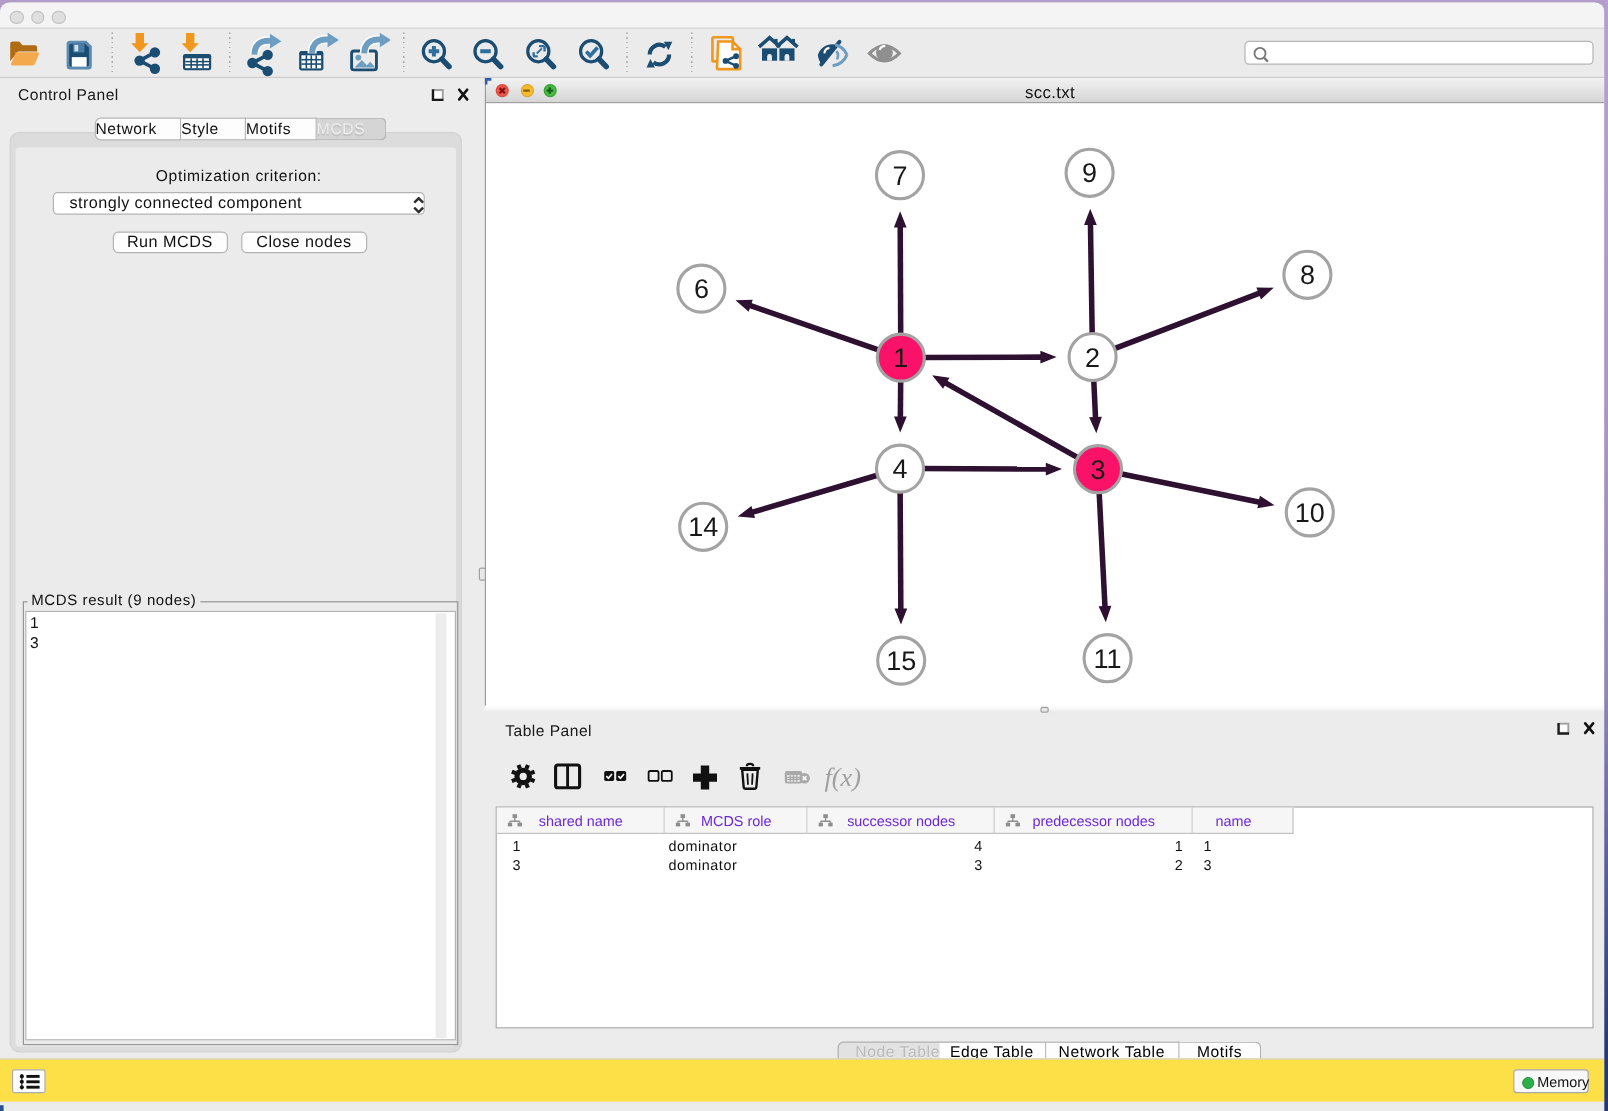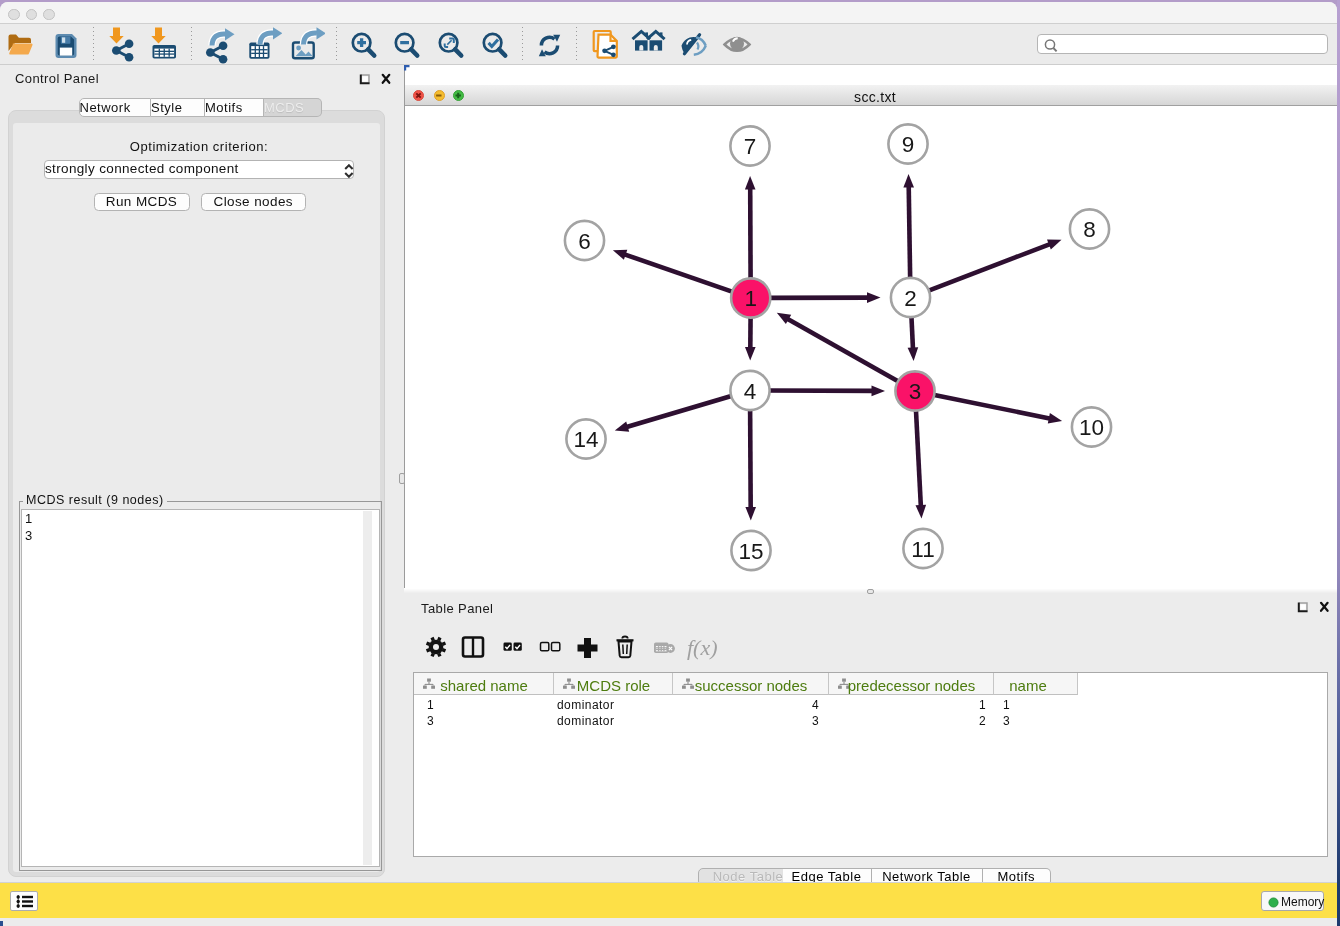--- a/index.html
+++ b/index.html
@@ -19,38 +19,38 @@
   border:1px solid #b5b5b5; border-radius:4px; }
 #content { left:0; top:62px; width:1337px; height:826px; }
 #statusbar { left:0; top:868px; width:1337px; height:36px; background:#fde047; border-top:1px solid #d2d2d2;margin-top:12px; }
 #cp-title { left:15px; top:7px; font-size:13px; color:#1a1a1a; letter-spacing:0.4px; }
 #tabpanel { left:8px; top:46px; width:377px; height:767px; background:#dcdcdc; border-radius:8px; border:1px solid #d2d2d2; }
 #tabinner { left:13px; top:59px; width:367px; height:749px; background:#ebebeb; border-radius:3px; }
 .tab { top:34px; height:19px; font-size:13px; color:#111; background:#fdfdfd; letter-spacing:0.5px;
   border:1px solid #b5b5b5; line-height:17px; }
 #optlabel { left:44px; top:75px; width:310px; text-align:center; font-size:13px; color:#111; letter-spacing:0.55px; }
 #dropdown { left:44px; top:96px; width:310px; height:19px; background:#ffffff; border:1px solid #b3b3b3; border-radius:4px;
-  letter-spacing:0.35px; font-size:13.5px; color:#111; line-height:16px; }
+  letter-spacing:0.35px; font-size:13.5px; color:#111; line-height:16px; padding-left:13px; }
 .btn { top:128.5px; height:18px; background:#fdfdfd; border:1px solid #b3b3b3; border-radius:4.5px; letter-spacing:0.4px;
   font-size:13.5px; color:#111; text-align:center; line-height:15px; }
 #mcdsbox { left:19px; top:437px; width:363px; height:370px; border:1px solid #979797; }
 #mcdslabel { left:23px; top:429px; font-size:12.5px; color:#111; background:#ebebeb; padding:0 3px; letter-spacing:0.5px; }
 #mcdstext { left:21px; top:445px; width:359px; height:358px; background:#ffffff; border:1px solid #b5b5b5;
   font-size:13px; color:#111; line-height:16.5px; padding:1px 0 0 3px; }
 #mcdsscroll { left:363px; top:447px; width:9px; height:354px; background:#ededed; }
 #netwin { left:404px; top:1px; width:933px; height:524px; background:#ffffff; }
 #nwleft { left:0; top:0; width:1px; height:523px; background:#9b9b9b; }
 #nwstrip { left:404px; top:525px; width:933px; height:4px; background:linear-gradient(180deg,#fdfdfd,#ededed); }
-#nettitle { left:1px; top:0; width:932px; height:21px; background:linear-gradient(180deg,#f2f2f2,#d6d6d6); border-bottom:1px solid #a0a0a0;margin-top:20px; }
+#nettitle { left:1px; top:0; width:932px; height:21px; background:linear-gradient(180deg,#f2f2f2,#d6d6d6); border-bottom:1px solid #a0a0a0; }
 .ntl { width:11px; height:11px; border-radius:50%; top:5px; }
 #netname { left:4px; width:932px; top:4px; text-align:center; font-size:14px; color:#111; letter-spacing:0.3px; }
 #tp { left:404px; top:530px; width:932px; height:296px; background:#ececec; }
 #tp-title { left:17px; top:7px; font-size:13px; color:#1a1a1a; letter-spacing:0.4px; }
 #tbl { left:9px; top:78px; width:915px; height:185px; background:#ffffff; border:1px solid #a9a9a9; }
-.th { top:0; height:22px; border-right:1px solid #c6c6c6; border-bottom:1px solid #c0c0c0; background:#f6f6f6; font-size:15px; color:#4d7c0f; }
+.th { top:0; height:22px; border-right:1px solid #c6c6c6; border-bottom:1px solid #c0c0c0; background:#f6f6f6; font-size:12px; color:#6d28d9; }
 .td { font-size:12px; color:#111; position:absolute; letter-spacing:0.45px; }
 .btab { top:274px; height:18px; font-size:13px; color:#000000; background:#fdfdfd; border:1px solid #b0b0b0; letter-spacing:0.5px;
   text-align:center; line-height:16px; }
 #listbtn { left:10px; top:8px; width:28px; height:20px; background:#fdfdfd; border:1px solid #adadad; border-radius:2px; }
 #membtn { left:1261px; top:8px; width:63px; height:20px; background:#f8f8f8; border:1px solid #a9a9a9; border-radius:3px; }
 </style></head>
 <body>
 <div class="abs" id="bgright"></div>
 <div class="abs" id="blwedge"></div>
 <div class="abs" id="win">

